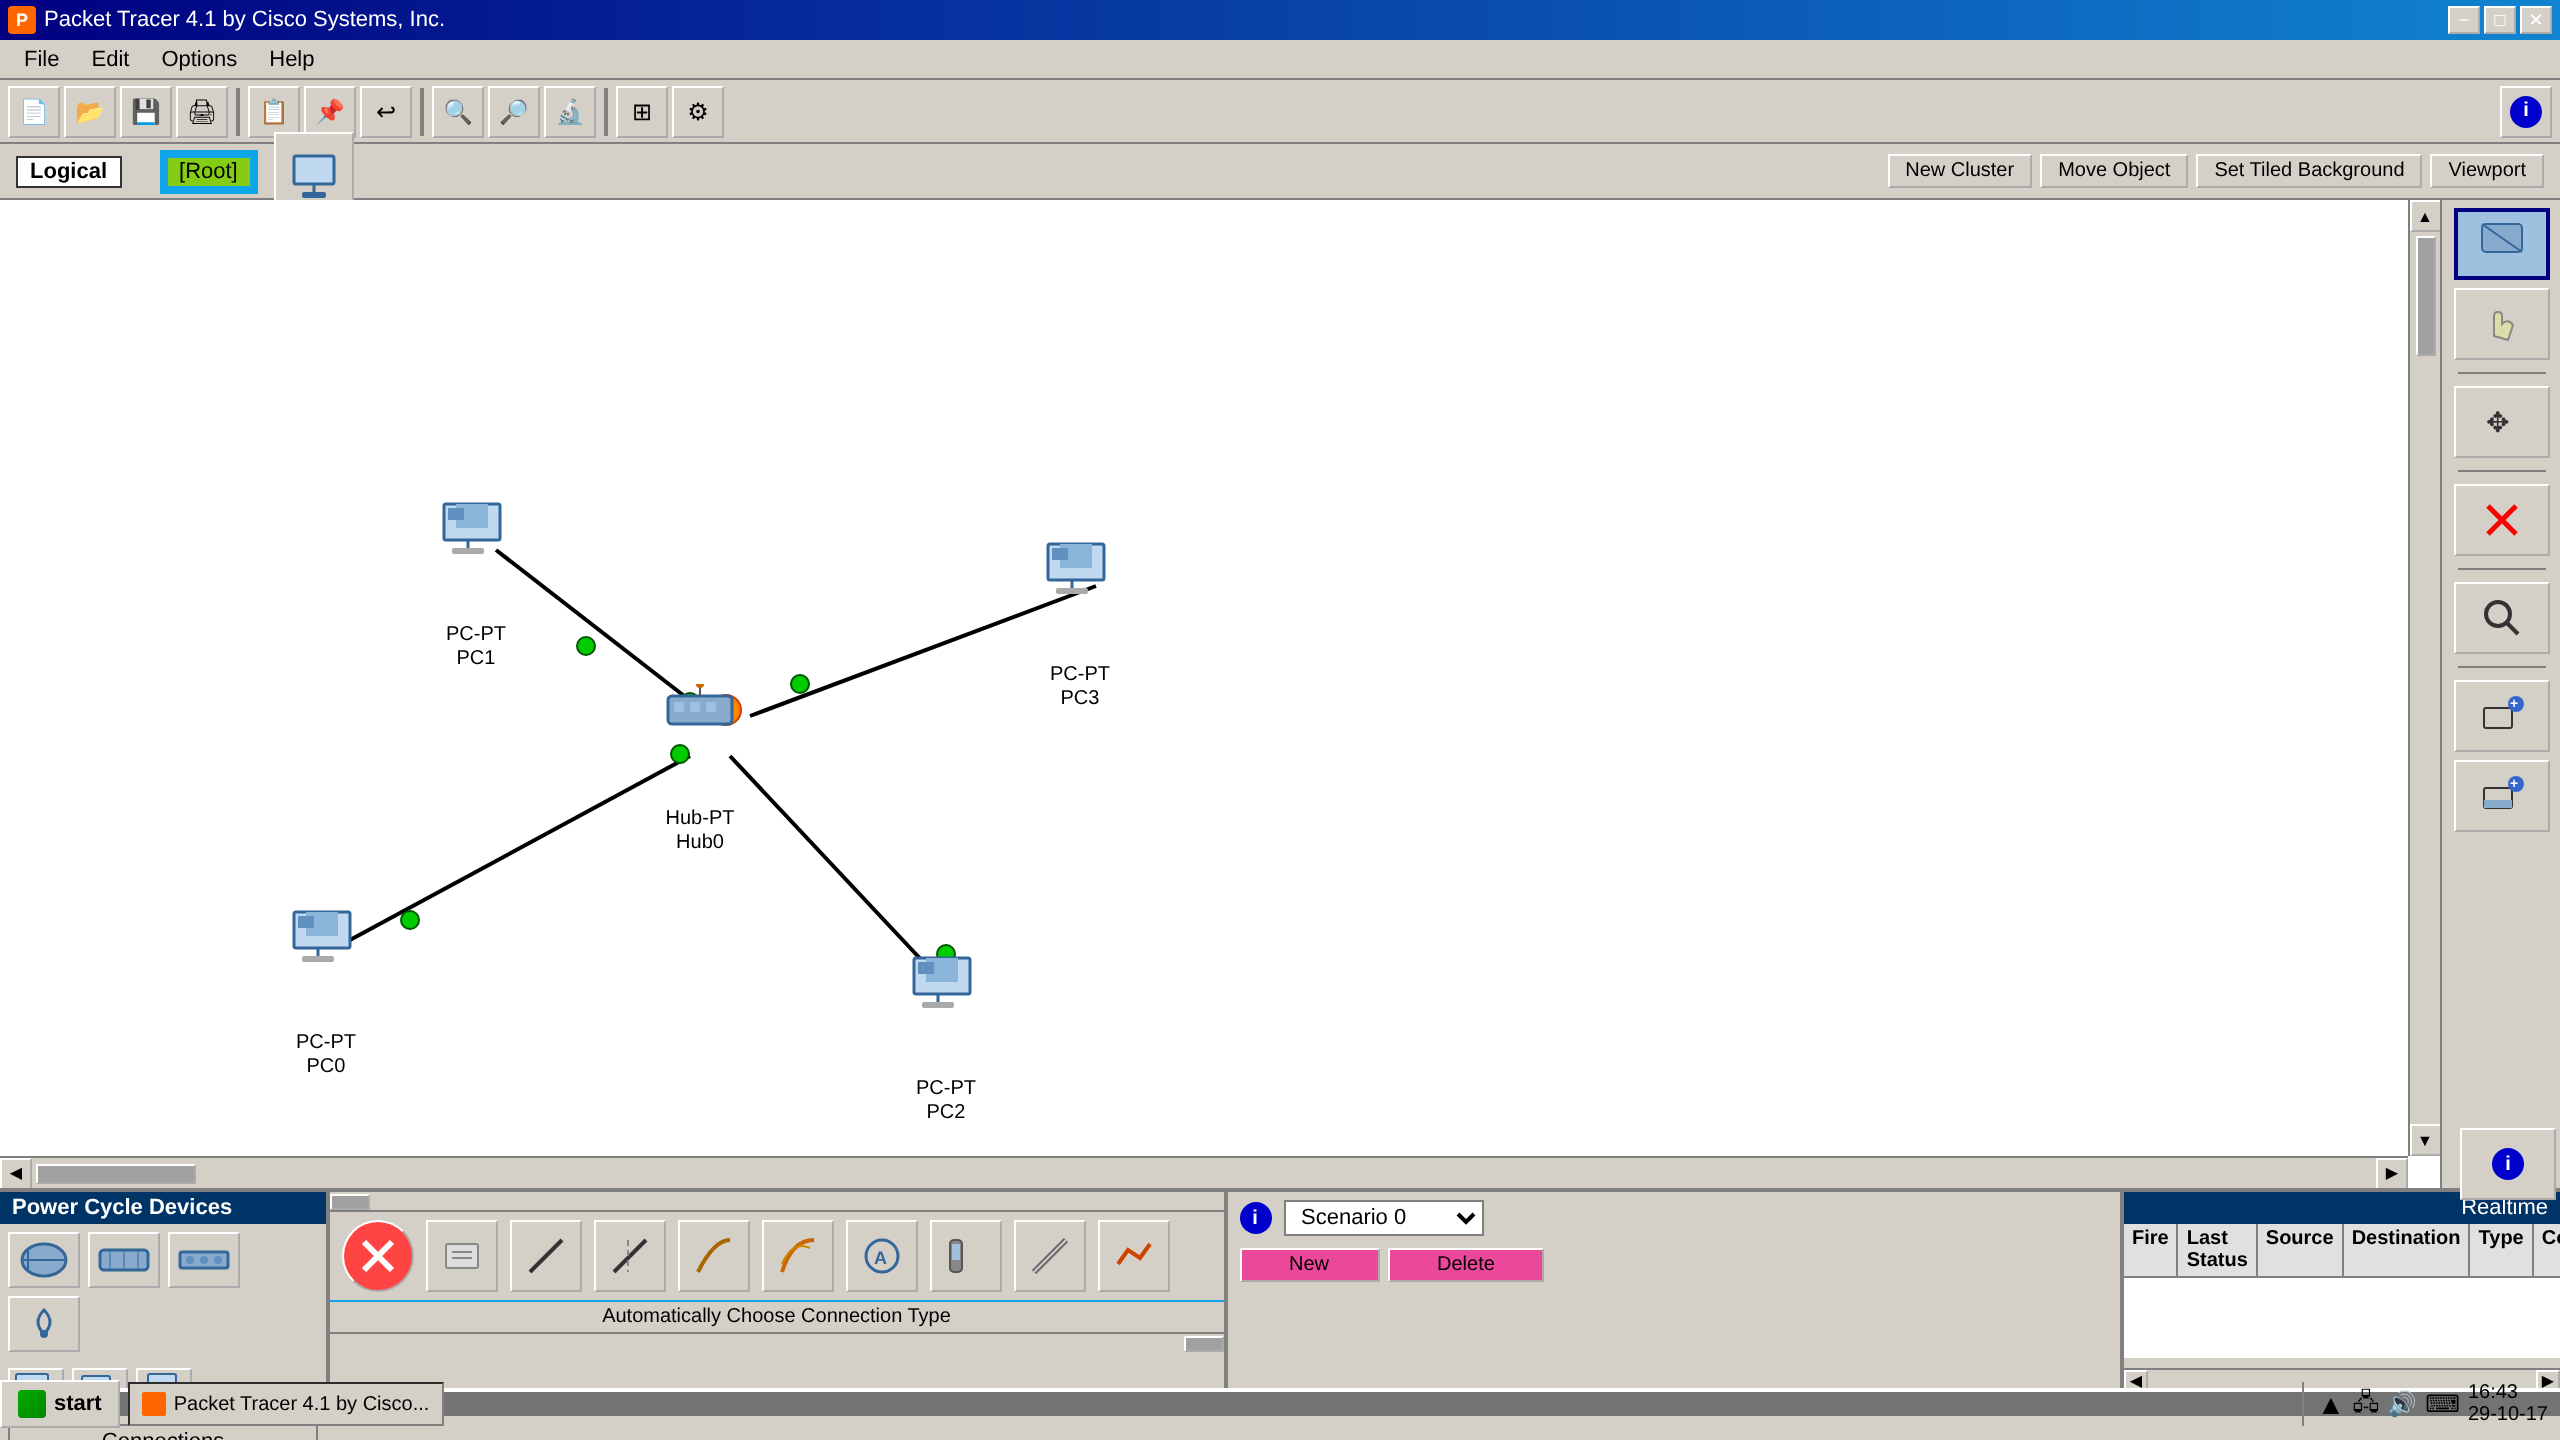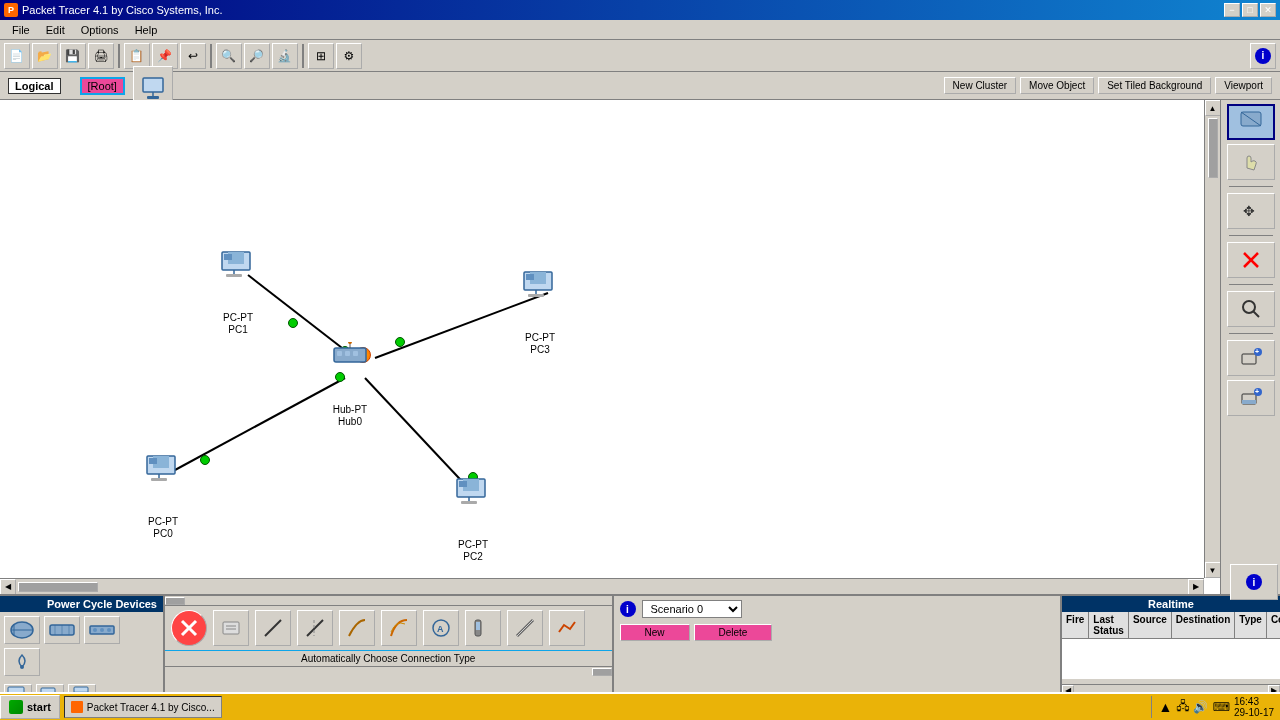--- a/index.html
+++ b/index.html
@@ -72,22 +72,22 @@
     }
     #logicalbar-left { display: flex; align-items: center; gap: 8px; }
     #logical-label {
       background: white;
       border: 1px solid #333;
       padding: 1px 6px;
       font-size: 11px;
       font-weight: bold;
     }
     #root-label {
-      background: #ec4899;
-      border: 2px solid #0ea5e9;
+      background: #84cc16;
+      border: 4px solid #0ea5e9;
       padding: 1px 6px;
       font-size: 11px;
     }
     #logicalbar-right { display: flex; gap: 4px; }
     .logbar-btn {
       background: #d4d0c8;
       border: 1px outset #fff;
       padding: 2px 8px;
       font-size: 10px;
       cursor: pointer;
@@ -200,21 +200,21 @@
       border-right: 2px solid #808080;
       display: flex;
       flex-direction: column;
     }
     #devpanel-title {
       background: #003366;
       color: white;
       font-size: 11px;
       font-weight: bold;
       padding: 2px 6px;
-      text-align: right;
+      text-align: left;
     }
     #devpanel-icons {
       display: flex;
       flex-wrap: wrap;
       padding: 4px;
       gap: 4px;
       background: #d4d0c8;
     }
     .dev-icon-btn {
       width: 36px; height: 28px;
@@ -342,23 +342,23 @@
     #realtime-panel {
       width: 220px;
       border-left: 2px solid #808080;
       display: flex;
       flex-direction: column;
     }
     #realtime-title {
       background: #003366;
       color: white;
       font-size: 11px;
-      font-weight: bold;
+      font-weight: normal;
       padding: 2px 6px;
-      text-align: center;
+      text-align: right;
     }
     #event-table {
       flex: 1;
       font-size: 10px;
     }
     #event-header {
       display: flex;
       background: #e0e0e0;
       border-bottom: 1px solid #808080;
     }
@@ -376,24 +376,24 @@
       position: relative;
       display: flex;
     }
     #event-scrollbar-left { width: 12px; height: 10px; background: #d4d0c8; border: 1px outset #fff; display: flex; align-items: center; justify-content: center; font-size: 8px; }
     #event-scrollbar-right { width: 12px; height: 10px; background: #d4d0c8; border: 1px outset #fff; display: flex; align-items: center; justify-content: center; font-size: 8px; }
     #event-scrollbar-track { flex: 1; background: #d4d0c8; }
 
     
     #taskbar {
       position: fixed;
-      bottom: 0;
+      bottom: 12px;
       width: 1280px;
-      height: 28px;
-      background: #eab308;
+      height: 14px;
+      background: #737373;
       border-top: 2px solid #fff;
       display: flex;
       align-items: center;
     }
     #start-btn {
       height: 24px;
       background: #d4d0c8;
       border: 1px outset #fff;
       padding: 0 8px;
       font-size: 11px;

